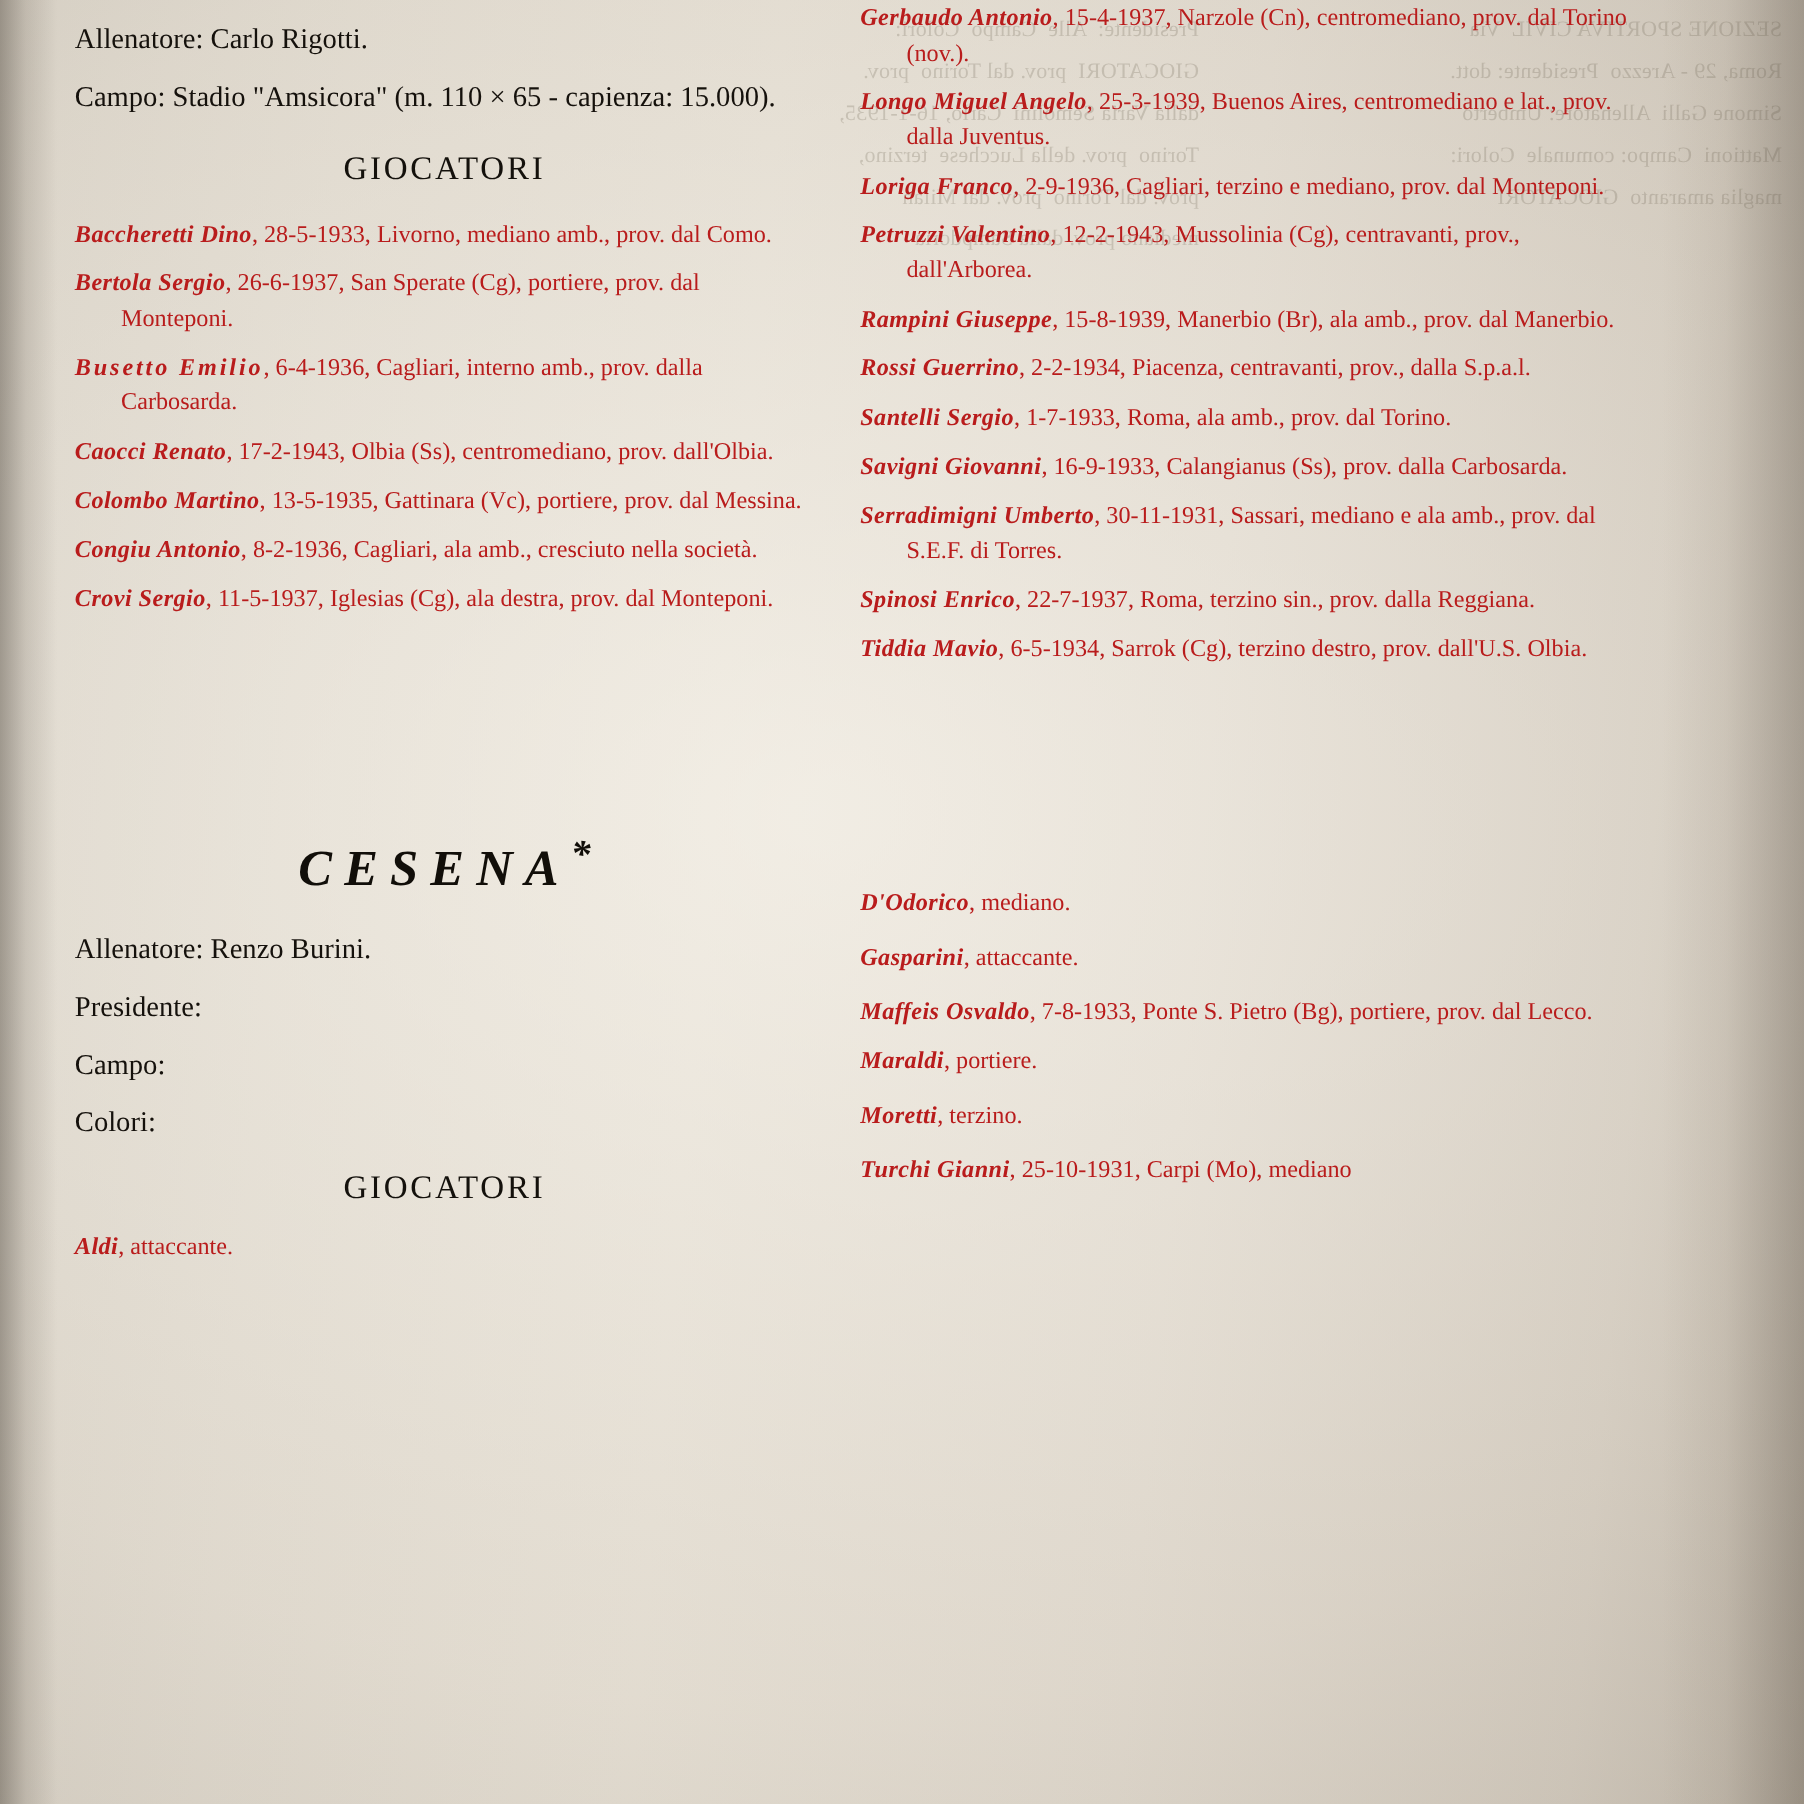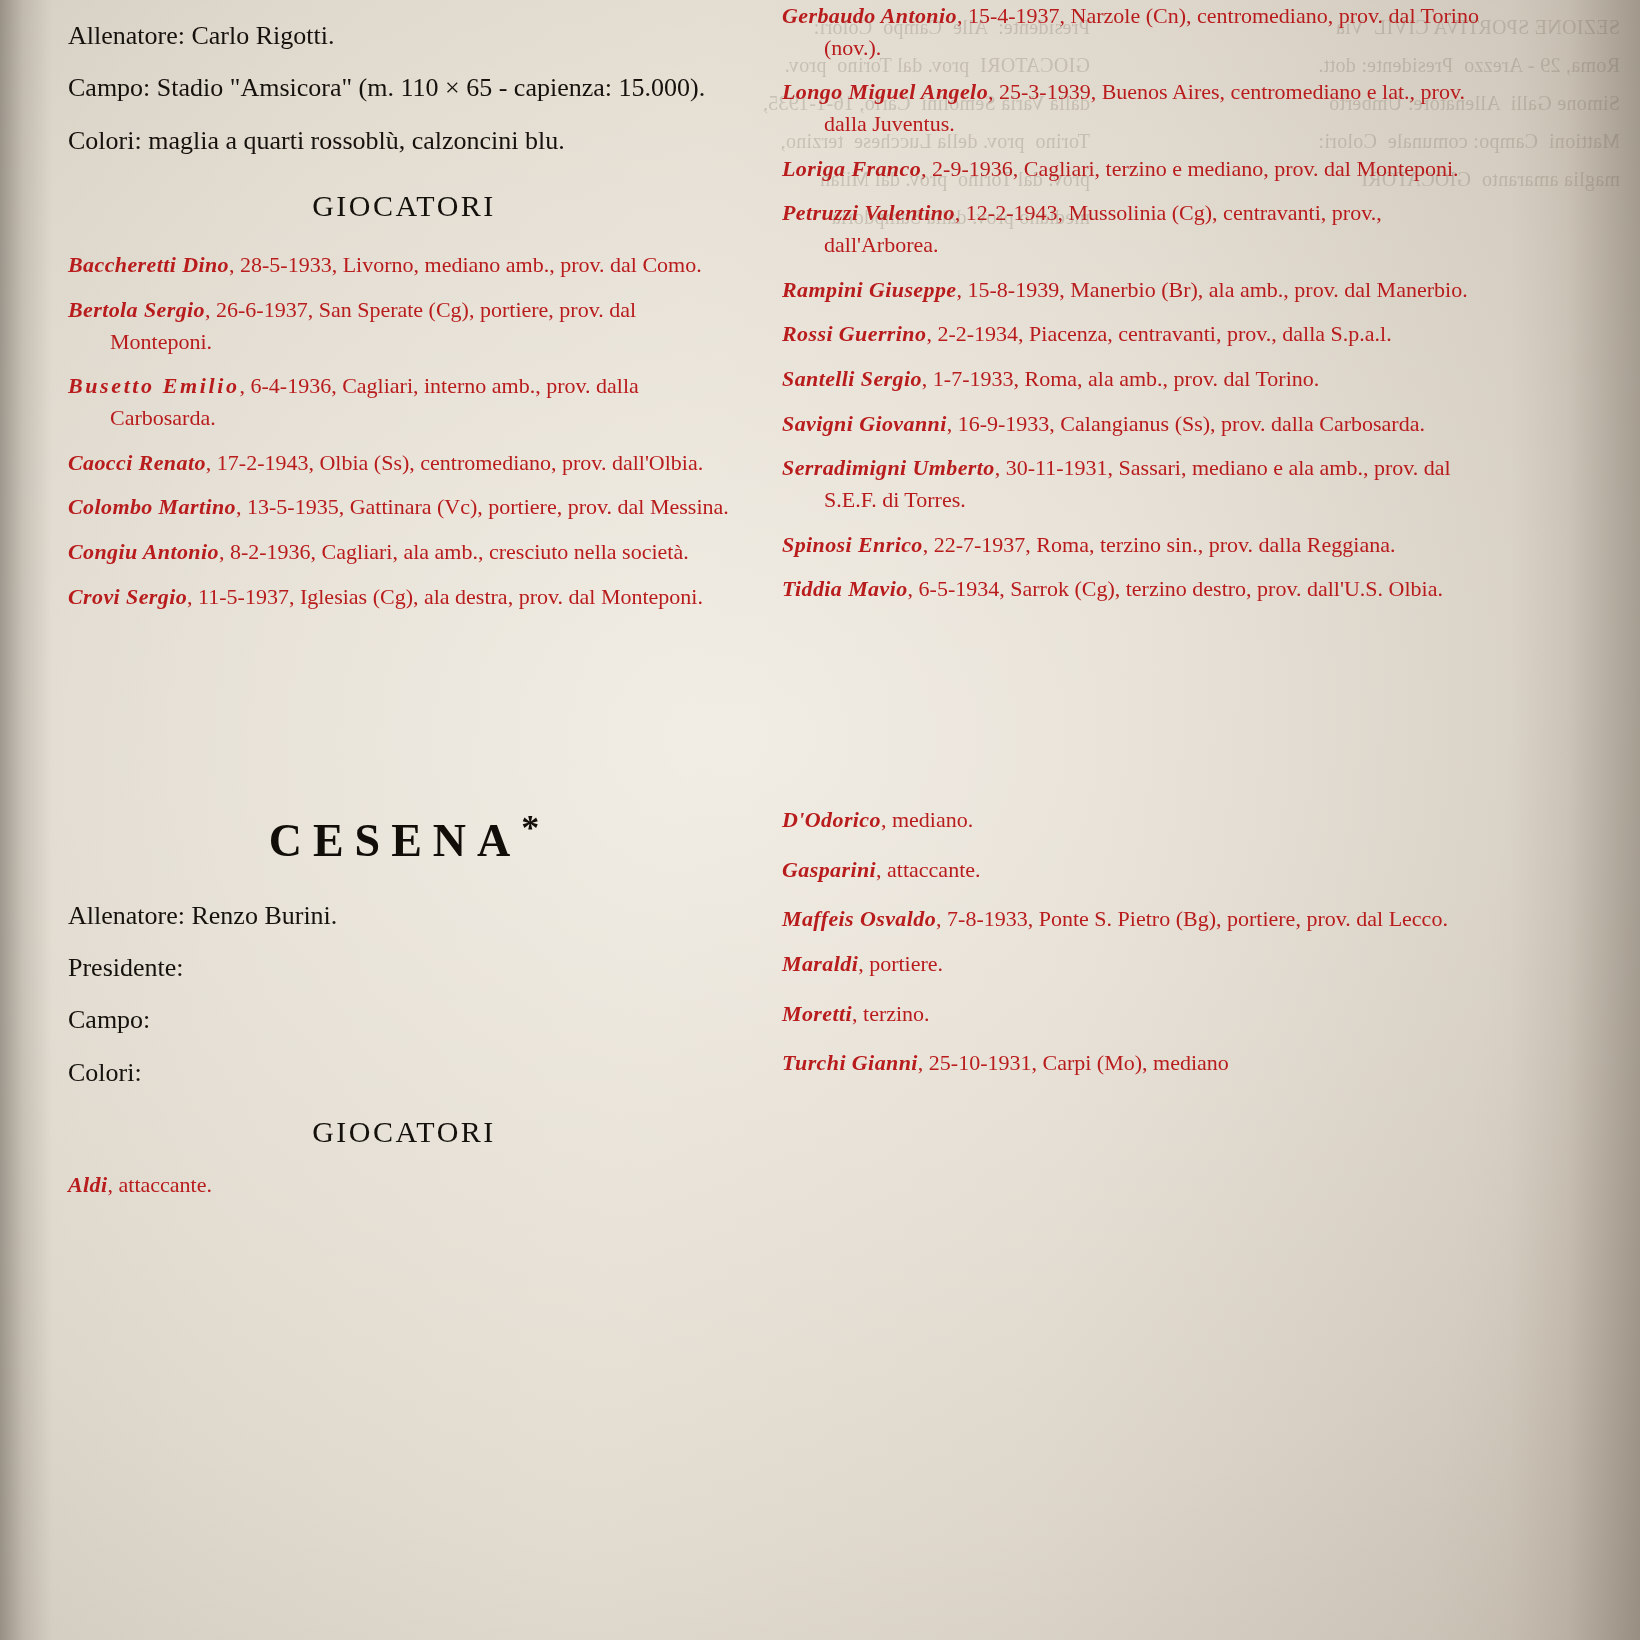--- a/index.html
+++ b/index.html
@@ -101,20 +101,21 @@
     color: #14110c;
     margin: 30px 0 26px 0;
   }
   .club-head {
     text-align: center;
     font-size: 46px;
     font-weight: bold;
     letter-spacing: 11px;
     color: #110e09;
     margin: 34px 0 30px 0;
+    font-style: italic;
   }
   .club-head .star {
     font-size: 36px;
     letter-spacing: 0;
     vertical-align: super;
   }
   .cut-top {
     margin-top: -6px;
   }
 </style>
@@ -133,23 +134,20 @@
     <div style="height:18px"></div>
 
     <p class="info-line">
       <span class="lead">Allenatore:</span><span> Carlo Rigotti.</span>
     </p>
 
     <p class="info-line">
       <span class="lead">Campo:</span><span> Stadio "Amsicora" (m. 110 × 65 - capienza: 15.000).</span>
     </p>
 
-    <p class="info-line">
-      <span class="lead">Colori:</span><span> maglia a quarti rossoblù, calzoncini blu.</span>
-    </p>
 
     <div class="section-head">GIOCATORI</div>
 
     <p class="entry">
       <span class="hang name">Baccheretti Dino</span><span>, 28-5-1933, Livorno, mediano amb., prov. dal Como.</span>
     </p>
     <p class="entry">
       <span class="hang name">Bertola Sergio</span><span>, 26-6-1937, San Sperate (Cg), portiere, prov. dal Monteponi.</span>
     </p>
     <p class="entry">

